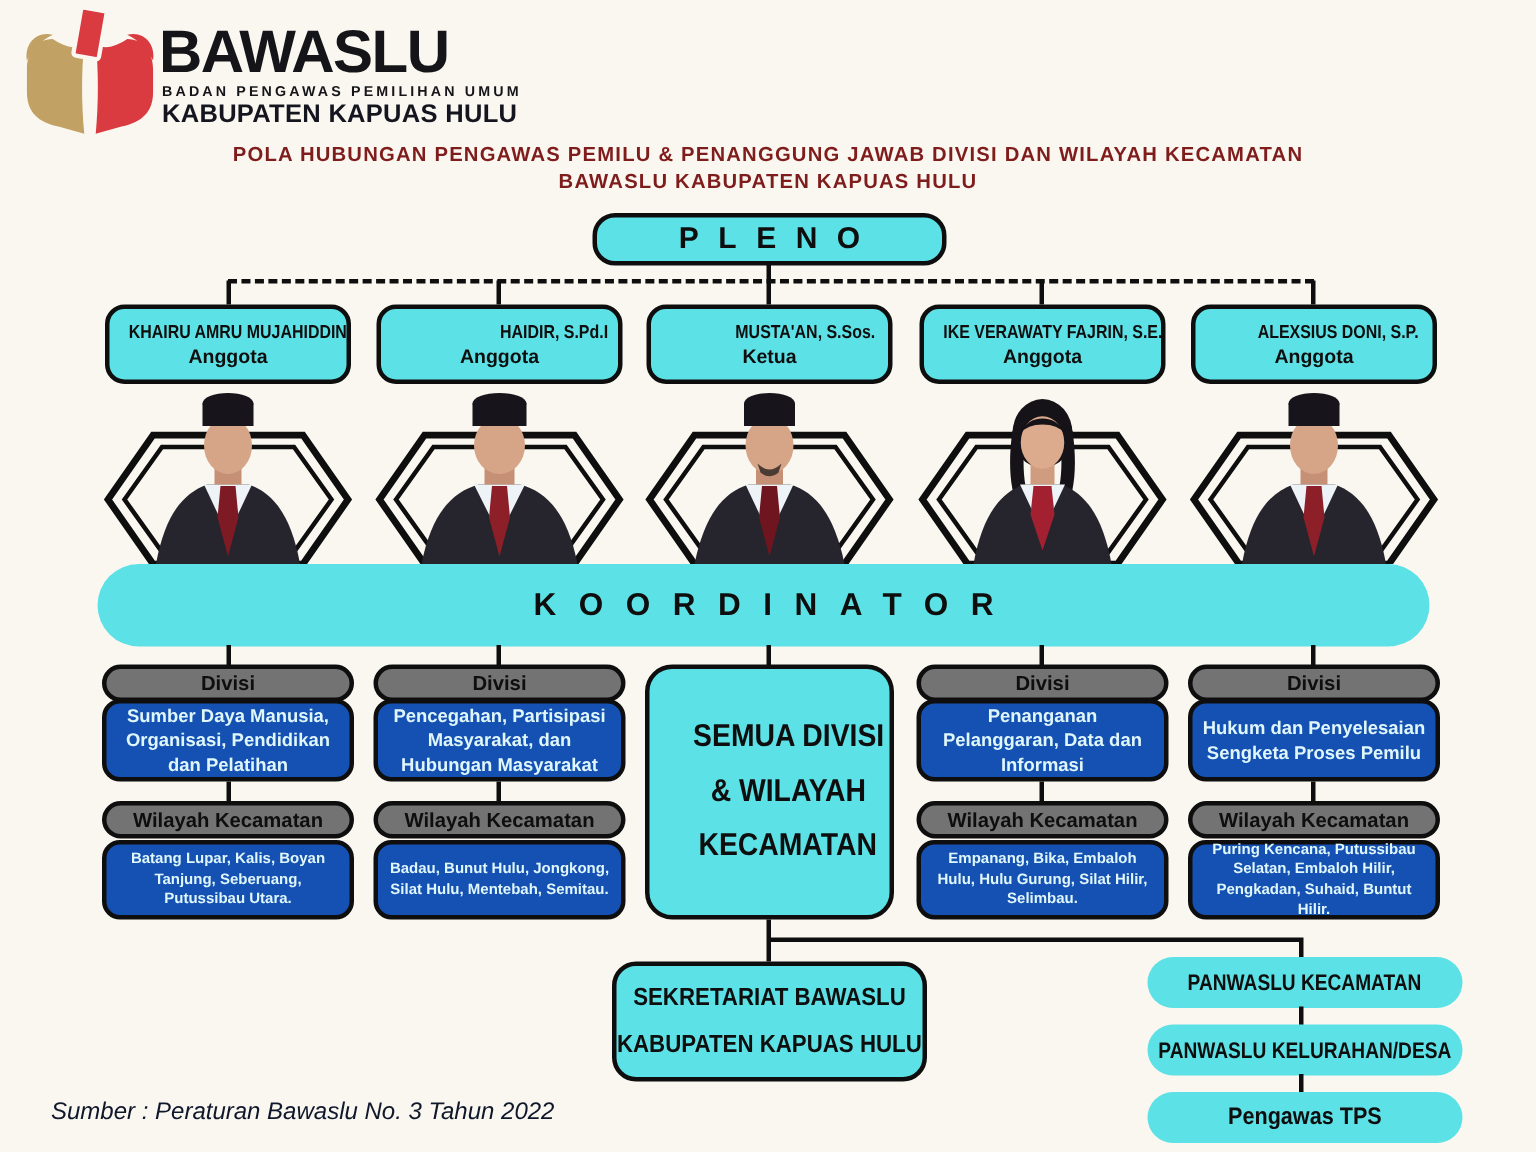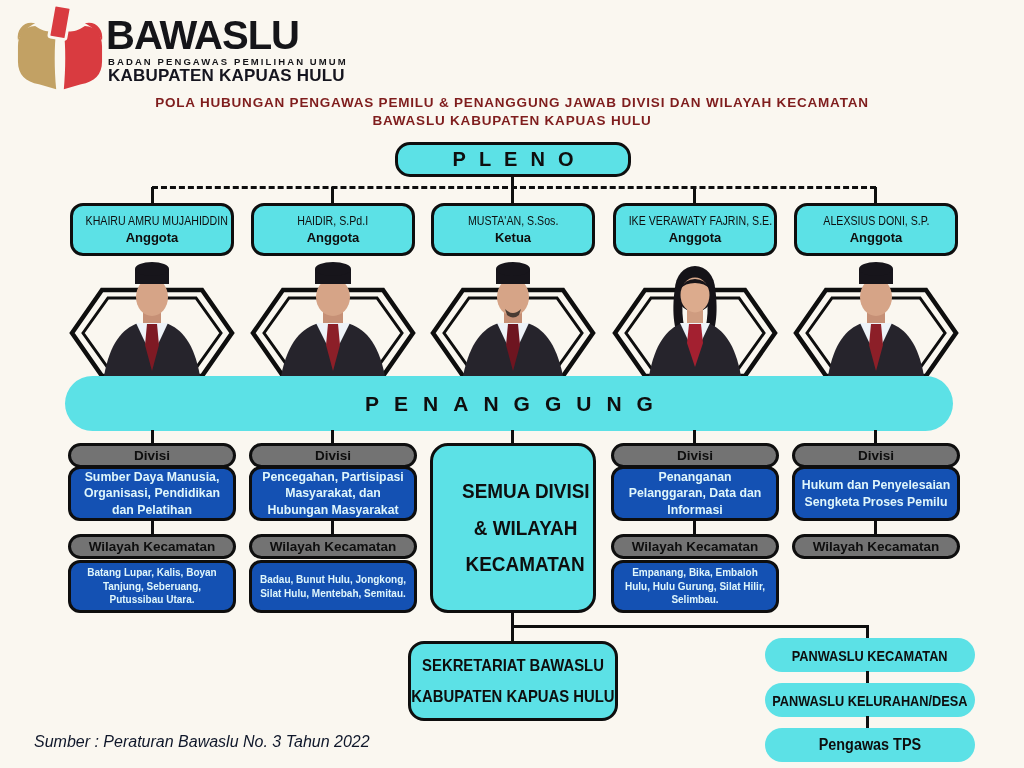--- a/index.html
+++ b/index.html
@@ -32,21 +32,21 @@
   .capsule { position:absolute; background:#5CE1E6; border-radius:17px; width:210px; height:34px;
              display:flex; align-items:center; justify-content:center; font-weight:800; }
   .cond  { display:inline-block; transform:scaleX(0.85); transform-origin:50% 50%; white-space:nowrap; }
   .cond9 { display:inline-block; transform:scaleX(0.9);  transform-origin:50% 50%; white-space:nowrap; }
 
   .pleno { left:395px; top:142px; width:236px; height:35px; border-radius:15px;
            display:flex; align-items:center; justify-content:center;
            font-size:20px; font-weight:800; letter-spacing:13px; padding-left:13px; }
 
   .member-box { top:203px; width:164px; height:53px; text-align:center; }
-  .member-name { margin-top:8px; font-size:12.5px; font-weight:400; }
+  .member-name { margin-top:8px; font-size:12.5px; font-weight:700;text-align:right; }
   .member-role { margin-top:2px; font-size:13px; font-weight:700; }
 
   .koordinator { left:65px; top:376px; width:888px; height:55px; background:#5CE1E6;
                  border-radius:28px; position:absolute; display:flex; align-items:center;
                  justify-content:center; font-size:21px; font-weight:800;
                  letter-spacing:15px; padding-left:15px; }
 
   .div-pill  { top:443px; width:168px; height:25px; }
   .div-name  { top:466px; width:168px; height:55px; font-size:12.3px; line-height:1.32; padding:2px 5px; }
   .area-pill { top:534px; width:168px; height:25px; }
@@ -176,21 +176,21 @@
     <path d="M40,119 C46,86 58,72 74,66 L102,66 C118,72 130,86 136,119 Z" fill="#26242c"></path>
     <polygon points="72,66 104,66 88,100" fill="#eef3f8"></polygon>
     <polygon points="83,67 93,67 95,88 88,114 81,88" fill="#8c1f28"></polygon>
     <rect x="79" y="46" width="18" height="20" fill="#c69076"></rect>
     <ellipse cx="88" cy="40" rx="16" ry="19" fill="#d6a487"></ellipse>
     <rect x="71" y="12" width="34" height="15" fill="#17151b"></rect>
     <ellipse cx="88" cy="12" rx="17" ry="7" fill="#17151b"></ellipse>
   </svg>
 
   <div class="koordinator">
-    <span>PENANGGUNG</span>
+    <span>KOORDINATOR</span>
   </div>
 
   <div class="line" style="left:151px; top:430px; width:3px; height:14px;"></div>
   <div class="line" style="left:331px; top:430px; width:3px; height:14px;"></div>
   <div class="line" style="left:511px; top:430px; width:3px; height:14px;"></div>
   <div class="line" style="left:693px; top:430px; width:3px; height:14px;"></div>
   <div class="line" style="left:874px; top:430px; width:3px; height:14px;"></div>
 
   <div class="pill div-pill" style="left:68px;">
     <span>Divisi</span>
@@ -243,20 +243,23 @@
   <div class="pill div-pill" style="left:792px;">
     <span>Divisi</span>
   </div>
   <div class="bluebox div-name" style="left:792px;">
     <span>Hukum dan Penyelesaian Sengketa Proses Pemilu</span>
   </div>
   <div class="line" style="left:874px; top:521px; width:3px; height:14px;"></div>
   <div class="pill area-pill" style="left:792px;">
     <span>Wilayah Kecamatan</span>
   </div>
+  <div class="bluebox area-list" style="left:792px;">
+    <span>Puring Kencana, Putussibau Selatan, Embaloh Hilir, Pengkadan, Suhaid, Buntut Hilir.</span>
+  </div>
 
   <div class="line" style="left:511px; top:613px; width:3px; height:28px;"></div>
   <div class="line" style="left:513px; top:625px; width:356px; height:3px;"></div>
   <div class="line" style="left:866px; top:628px; width:3px; height:11px;"></div>
 
   <div class="cyanbox sekretariat">
     <span class="cond9">SEKRETARIAT BAWASLU</span>
     <span class="cond9">KABUPATEN KAPUAS HULU</span>
   </div>
 

